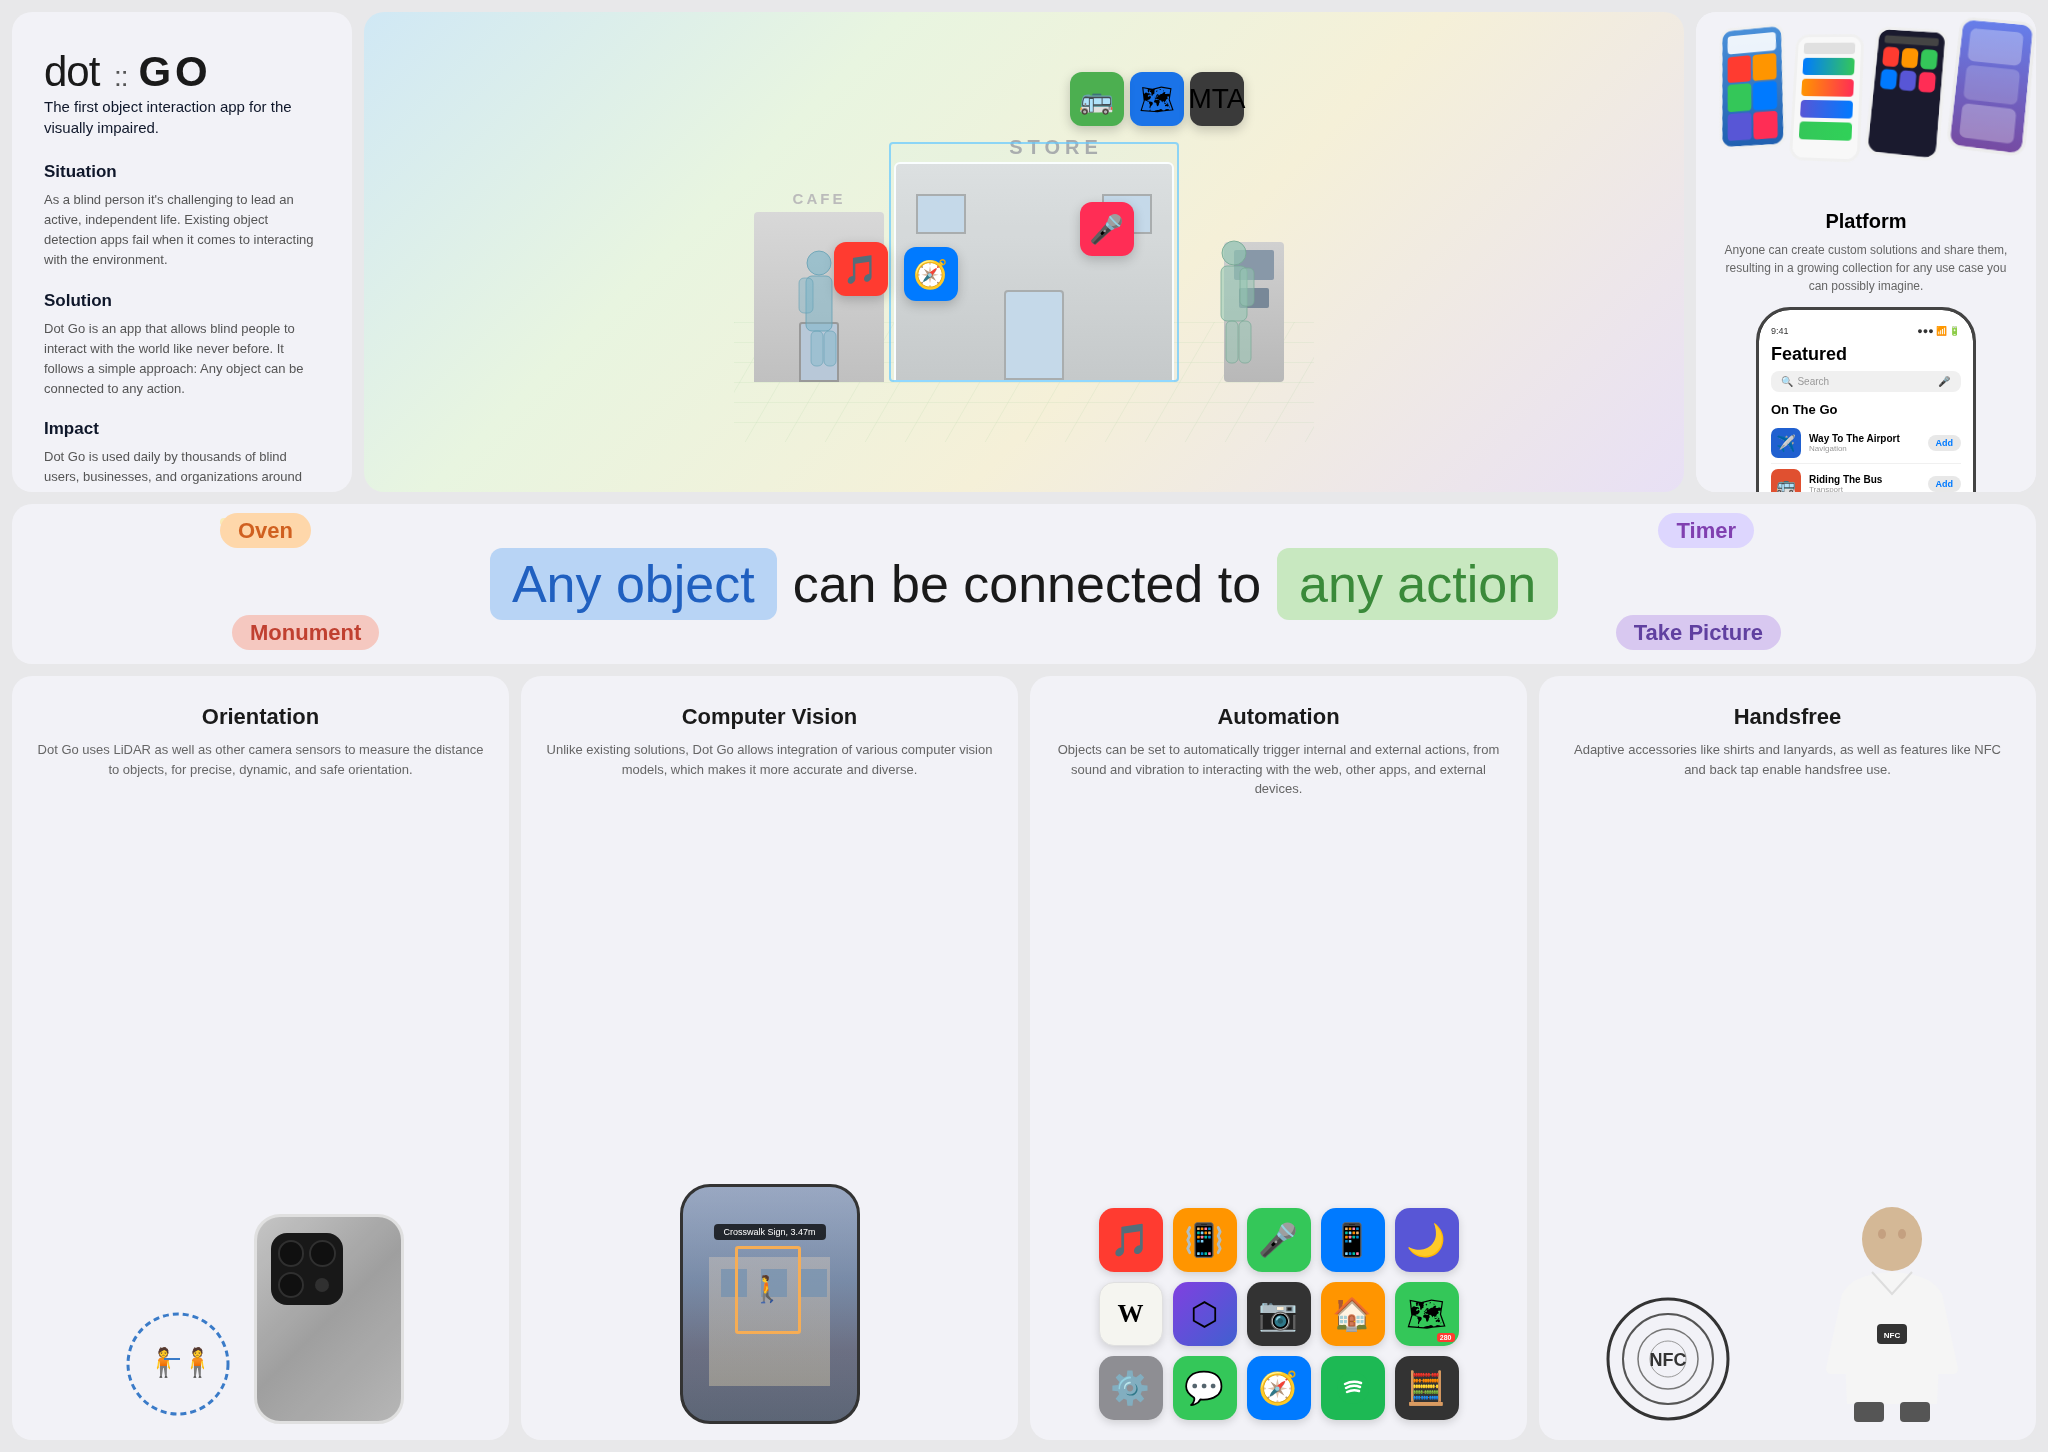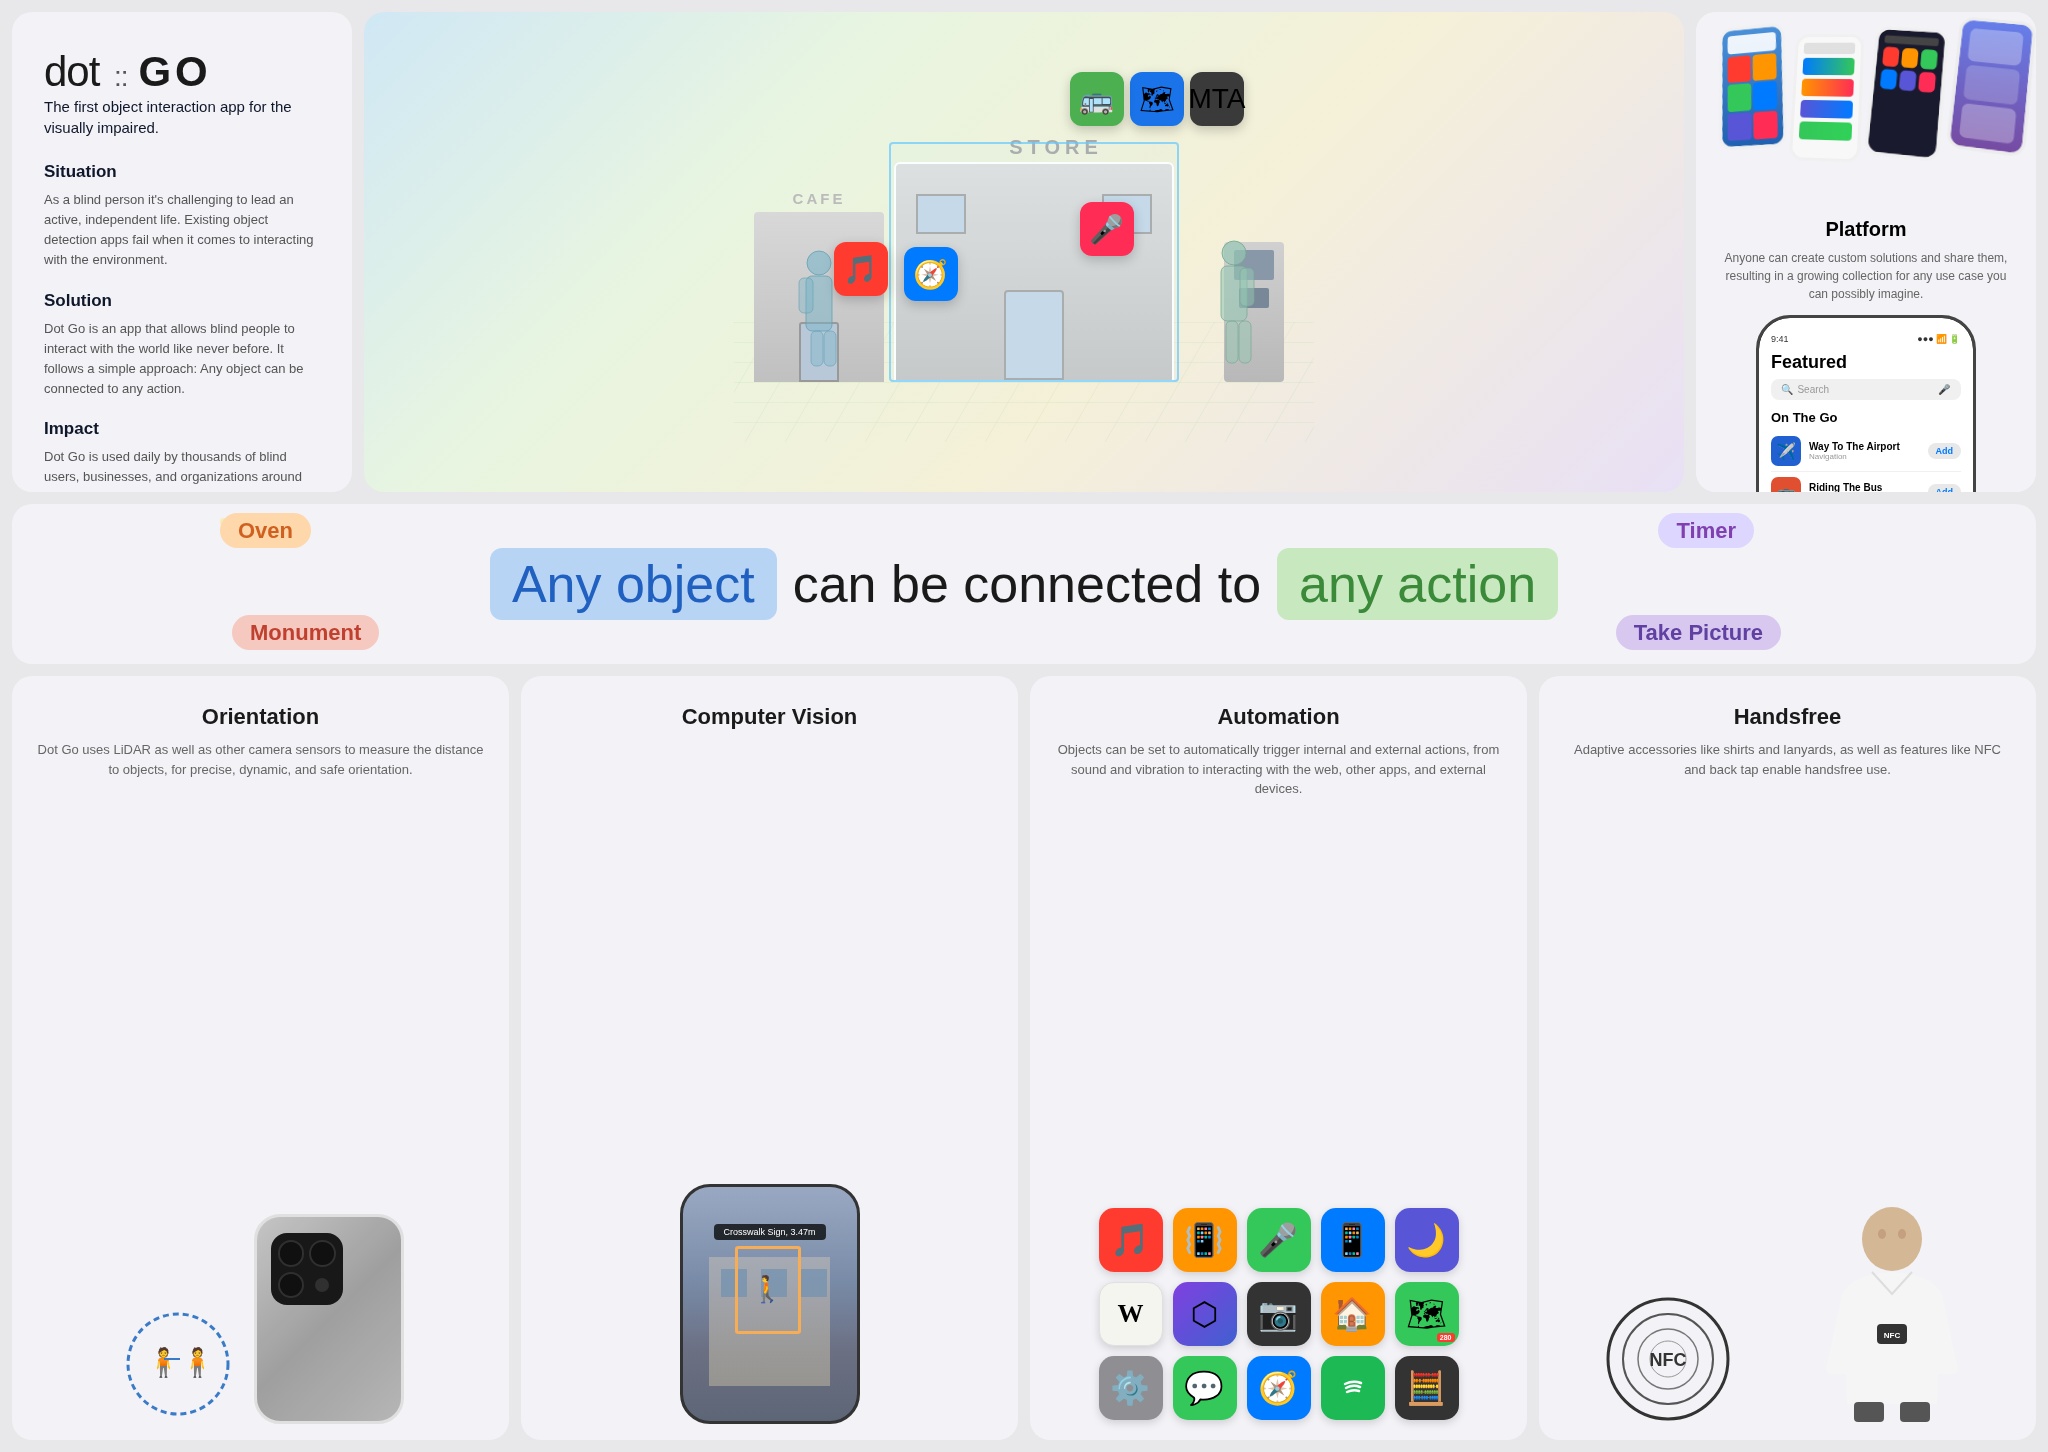--- a/index.html
+++ b/index.html
@@ -170,21 +170,21 @@
       line-height: 1.5;
       text-align: center;
       margin-bottom: 16px;
     }
 
     .top-right-panel {
       grid-column: 3;
       grid-row: 1;
       display: flex;
       flex-direction: column;
-      gap: 16px;
+      gap: 8px;
       overflow: hidden;
       border-radius: 20px;
     }
 
     .phones-top {
       height: 170px;
       background: #f2f2f7;
       display: flex;
       align-items: center;
       justify-content: center;
@@ -471,20 +471,21 @@
           <div style="background:#333;border-radius:50%;width:14px;height:14px;margin:auto;"></div>
         </div>
 
         <div style="position:absolute;top:0;left:0;right:0;bottom:0;border-radius:24px;background:rgba(0,0,0,0.05);"></div>
       </div>
     </div>
   </div>
 
   <div class="feature-card">
     <div class="feature-title">Computer Vision</div>
+    <div class="feature-desc">Unlike existing solutions, Dot Go allows integration of various computer vision models, which makes it more accurate and diverse.</div>
     <div style="display:flex;justify-content:center;margin-top:auto;">
 
       <div style="position:relative;width:180px;height:240px;background:#1a1a1a;border-radius:30px;border:3px solid #333;overflow:hidden;">
 
         <div style="width:100%;height:100%;background:linear-gradient(180deg,#b0b8c8 0%,#8090a8 40%,#707080 70%,#606878 100%);position:relative;">
 
           <div style="position:absolute;top:30%;left:15%;width:70%;height:55%;background:linear-gradient(180deg,#c8c0b8 0%,#b0a898 100%);opacity:0.8;"></div>
           <div style="position:absolute;top:0;left:0;right:0;bottom:0;background:linear-gradient(180deg,rgba(100,130,180,0.3) 0%,rgba(60,80,100,0.1) 100%);"></div>
 
           <div style="position:absolute;top:35%;left:22%;width:15%;height:12%;background:#7090b0;opacity:0.7;"></div>

